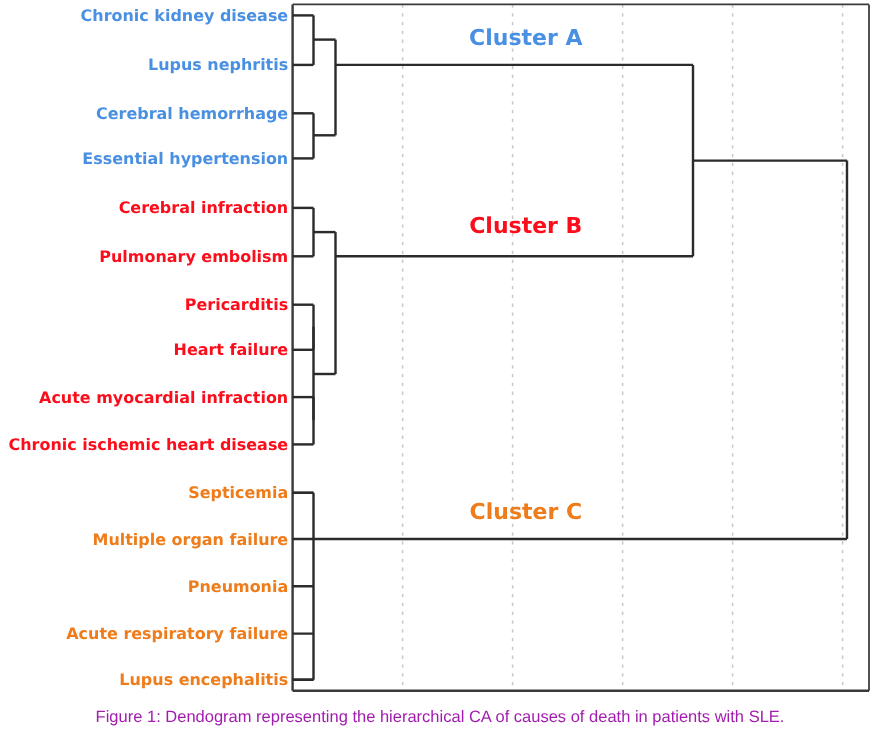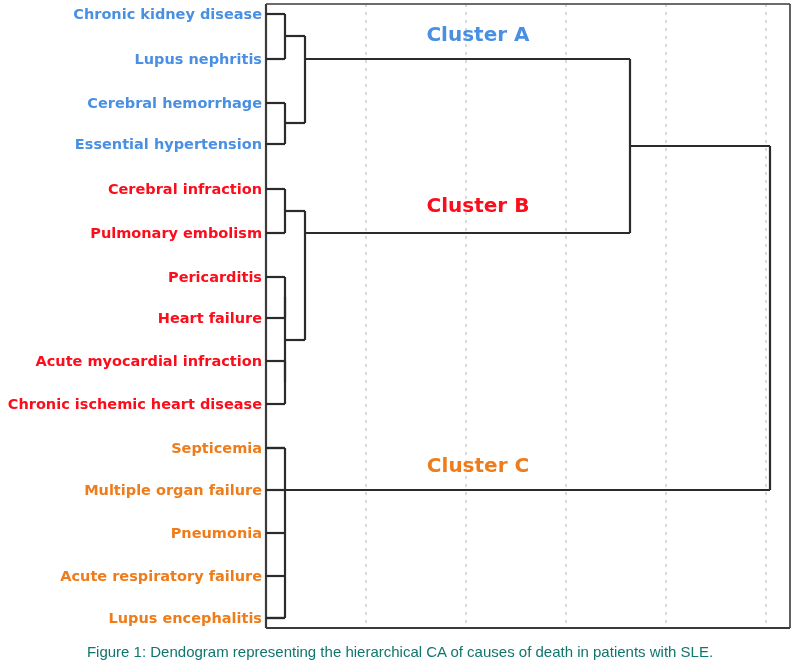--- a/index.html
+++ b/index.html
@@ -35,21 +35,21 @@
     font-size: 20px;
   }
   .caption-text {
     position: absolute;
     left: 0;
     top: 643px;
     width: 800px;
     text-align: center;
     font-family: "Liberation Sans", sans-serif;
     font-size: 15px;
-    color: #0f766e;
+    color: #a21caf;
     white-space: nowrap;
   }
 </style>
 </head>
 <body>
 
 <div id="figure-root">
 
   <svg id="dendrogram-svg" width="800" height="666">
     <g>

